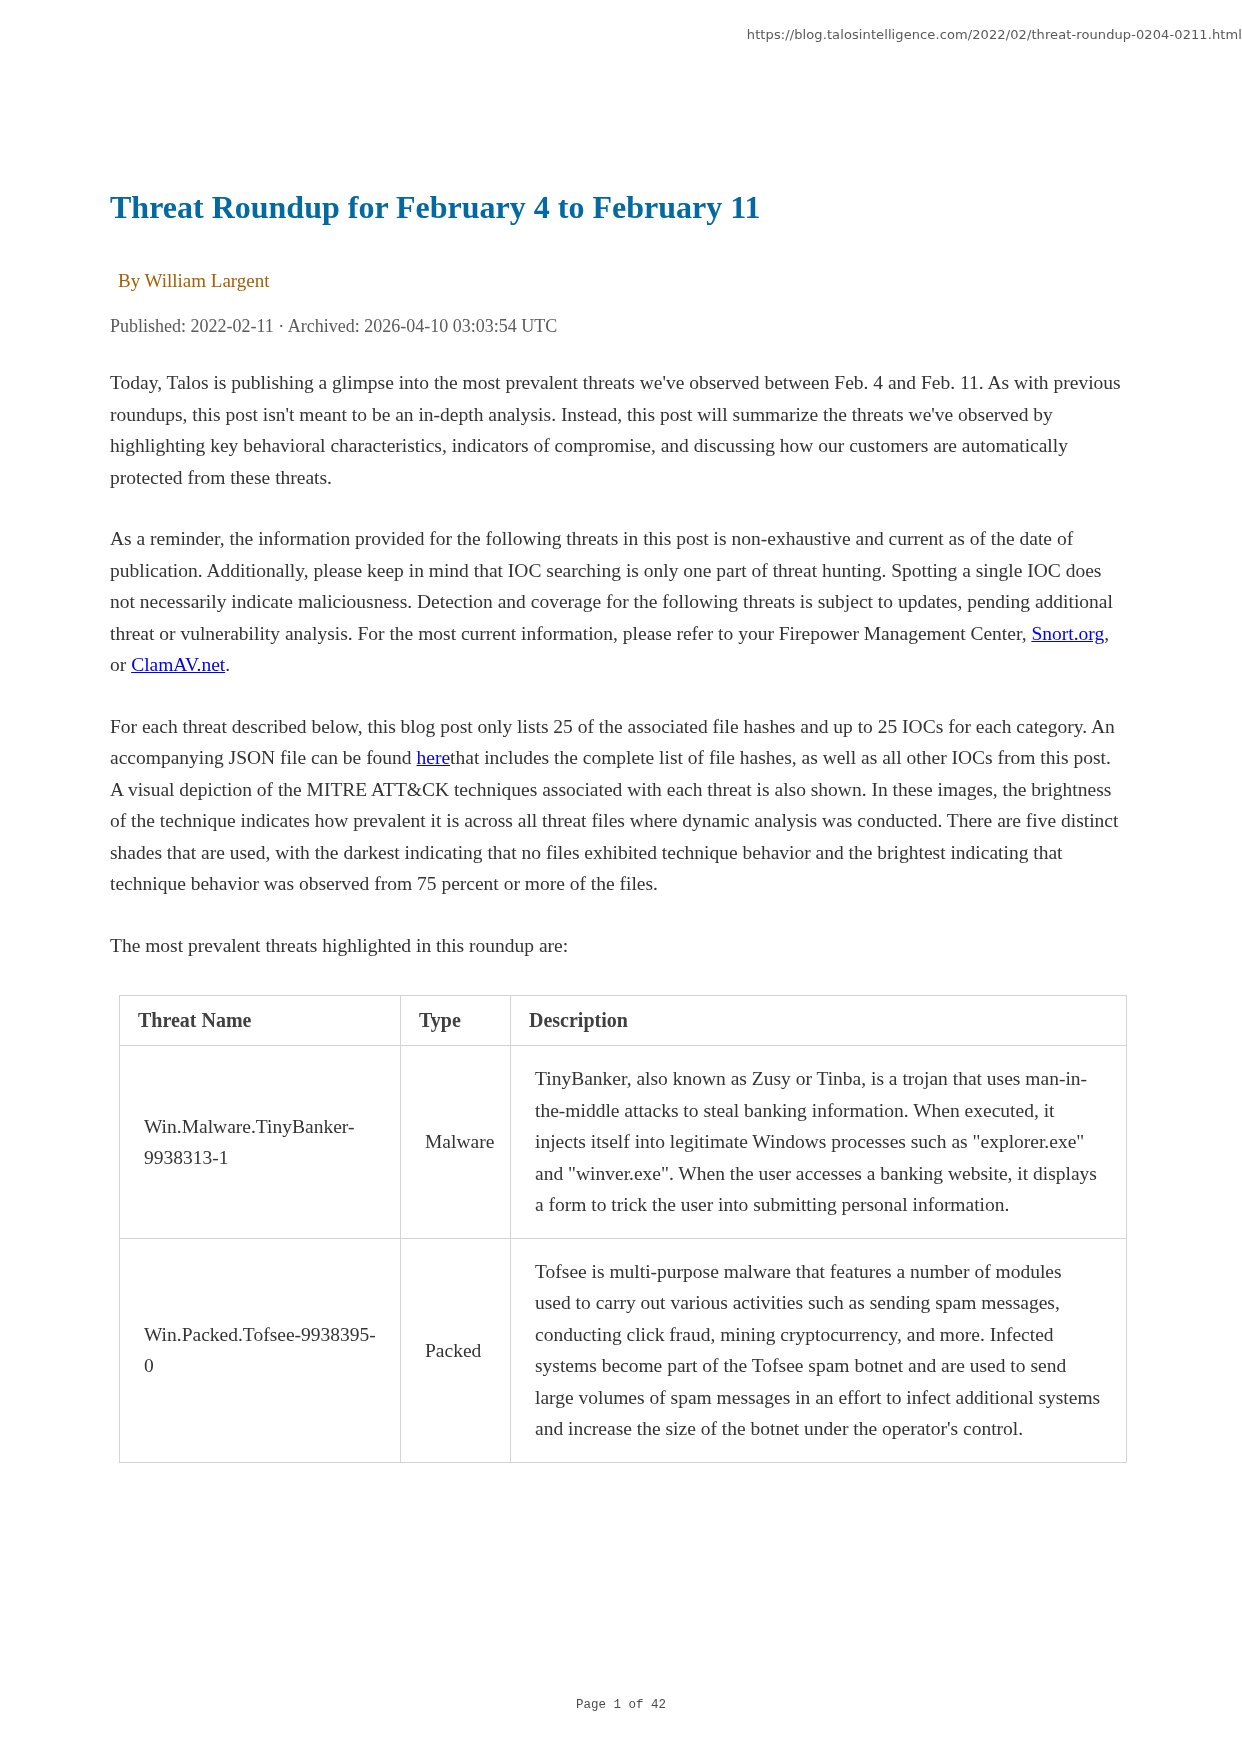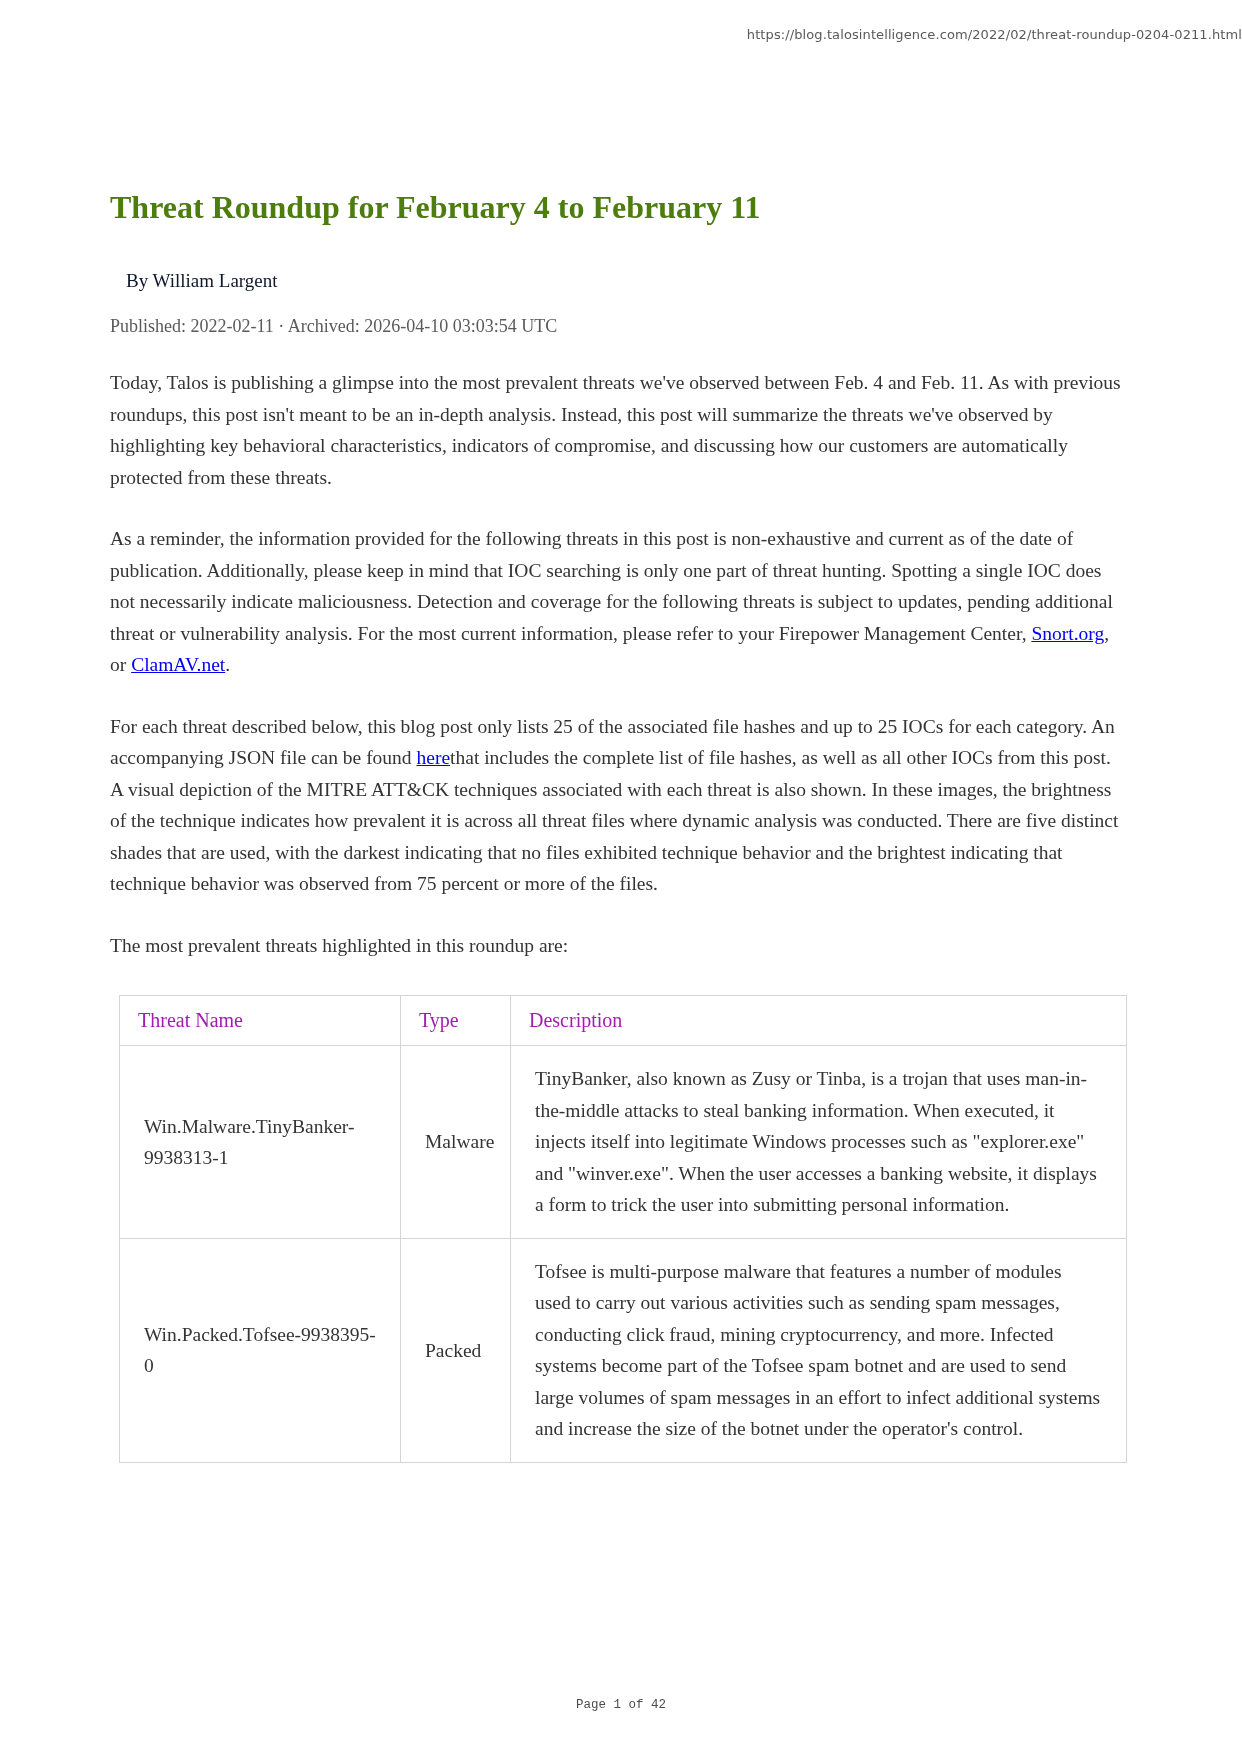--- a/index.html
+++ b/index.html
@@ -28,26 +28,26 @@
     position: absolute;
     left: 110px;
     top: 0;
     width: 1013px;
   }
   h1.title {
     margin: 188px 0 15px 0;
     font-size: 32px;
     line-height: 1.2;
     font-weight: bold;
-    color: #4d7c0f;
+    color: #0369a1;
   }
   .byline {
-    margin: 44px 0 0 16px;
+    margin: 44px 0 0 8px;
     font-size: 19px;
-    color: #0f172a;
+    color: #a16207;
   }
   .published {
     margin: 24px 0 0 0;
     font-size: 18px;
     color: #5a5a5a;
   }
   p.body {
     font-size: 19.5px;
     line-height: 31.5px;
     margin: 30px 0 0 0;
@@ -64,23 +64,23 @@
     font-size: 19.5px;
     table-layout: fixed;
   }
   table.threats th, table.threats td {
     border: 1px solid #d4d4d4;
     text-align: left;
     vertical-align: middle;
     padding: 14px 18px;
   }
   table.threats th {
-    font-weight: normal;
+    font-weight: bold;
     font-size: 20px;
-    color: #a21caf;
+    color: #404040;
     padding: 13px 18px;
   }
   table.threats td {
     line-height: 31.5px;
     padding: 17px 24px;
   }
   .col-name { width: 281px; }
   .col-type { width: 110px; }
   .col-desc { width: 616px; }
   .print-footer {

